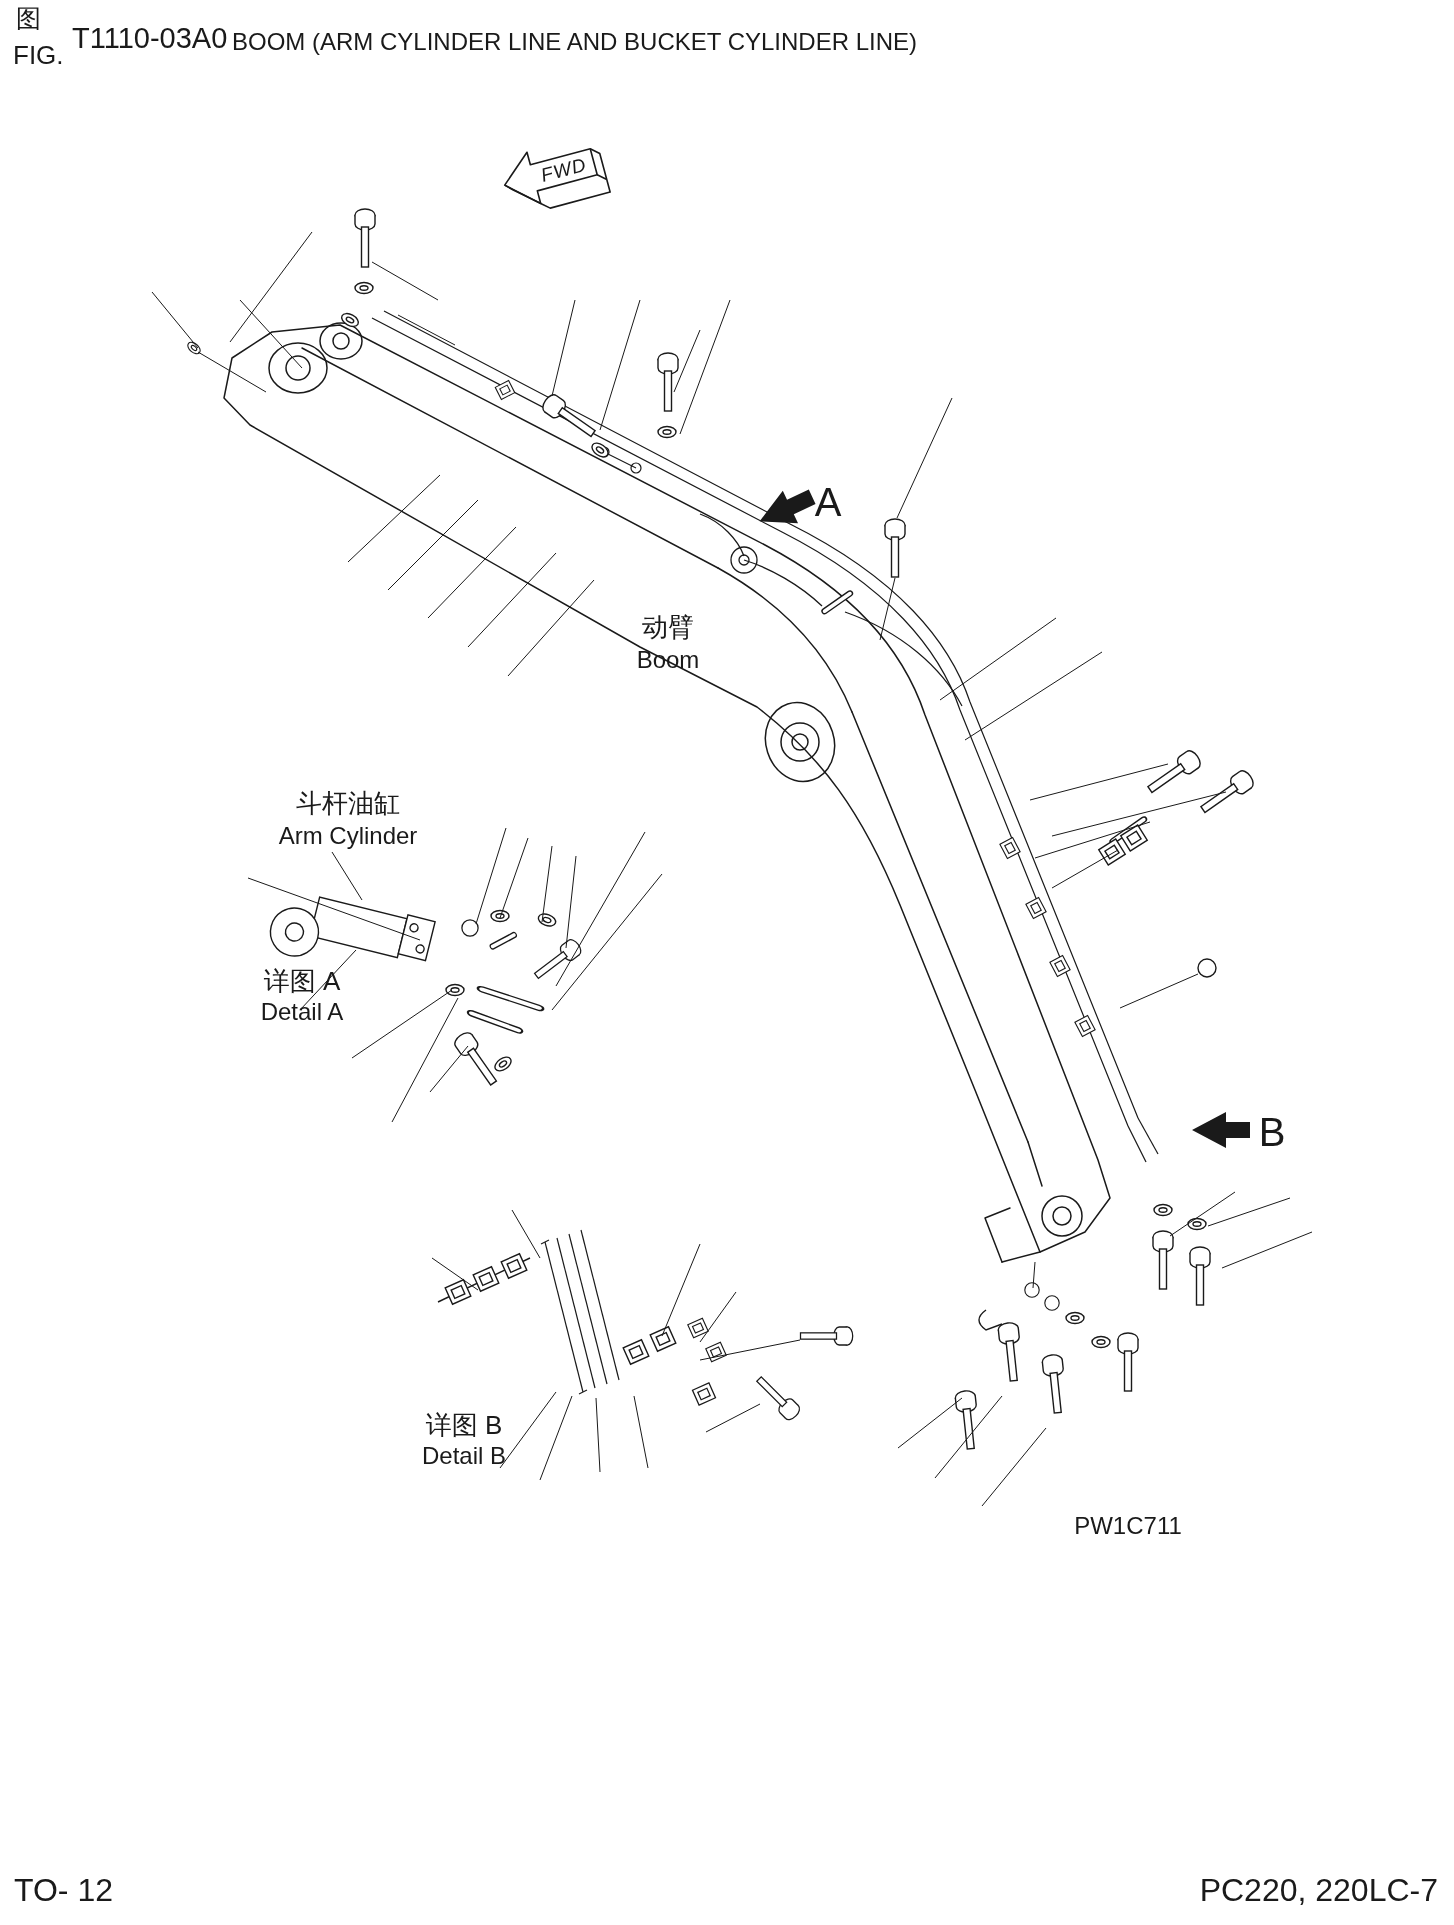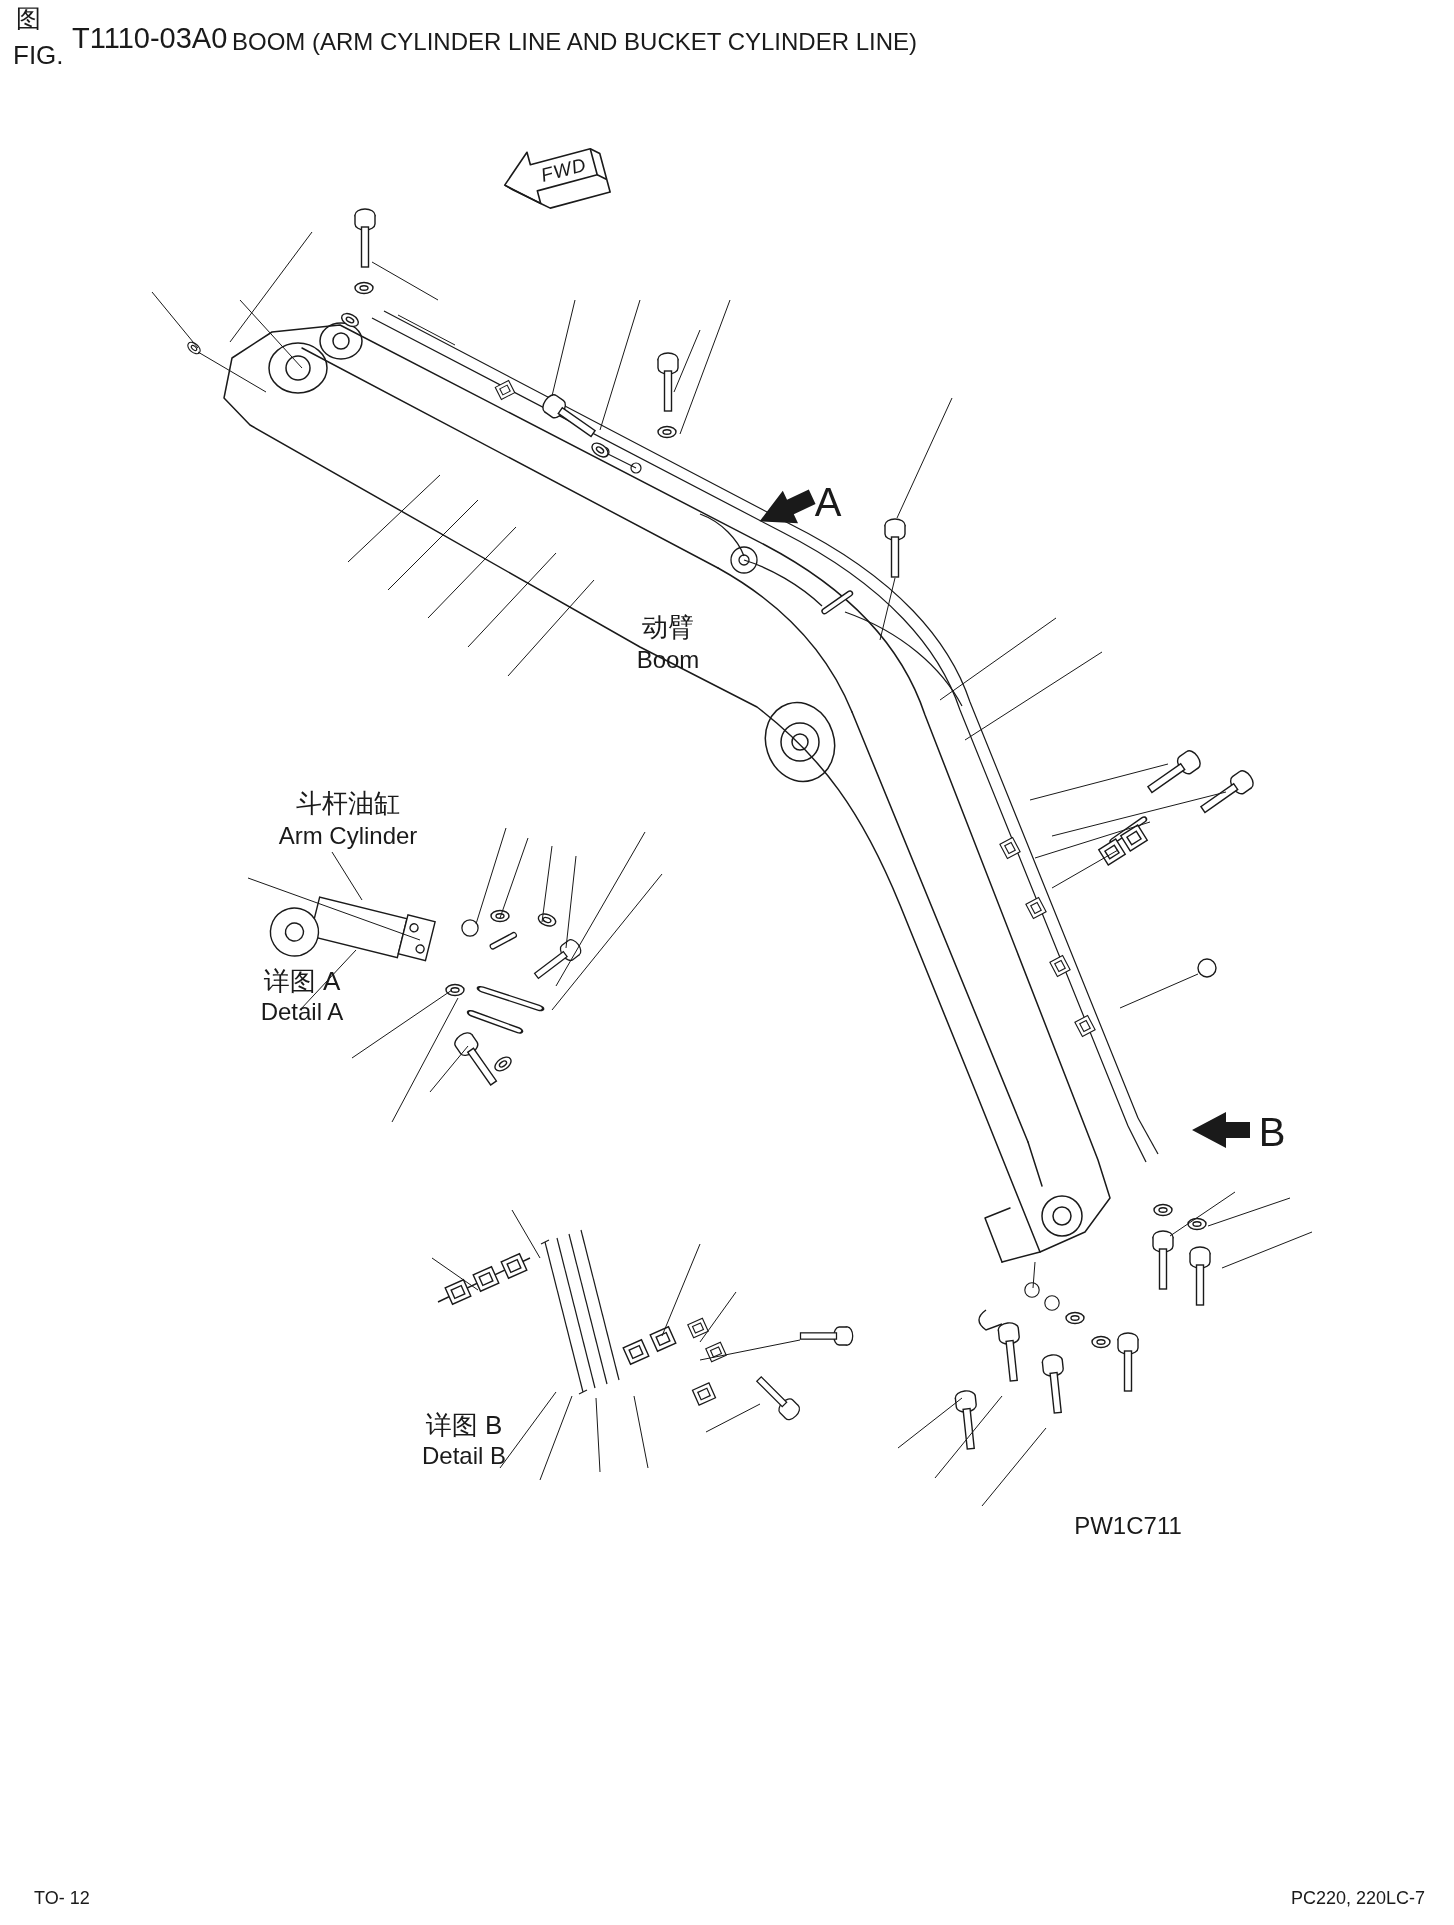--- a/index.html
+++ b/index.html
@@ -4,23 +4,23 @@
 <style>
   html,body{margin:0;padding:0;}
   body{width:1454px;height:1925px;background:#ffffff;font-family:"Liberation Sans",sans-serif;color:#1a1a1a;position:relative;}
   .page{position:absolute;left:0;top:0;width:1454px;height:1925px;overflow:hidden;background:#ffffff;}
   .hdr{position:absolute;white-space:nowrap;}
   #hdr-fig-zh{left:16px;top:2px;font-size:25px;}
   #hdr-fig-en{left:13px;top:40px;font-size:26px;}
   #hdr-fig-num{left:72px;top:22px;font-size:29px;}
   #hdr-title-zh{left:232px;top:2px;font-size:26px;}
   #hdr-title-en{left:232px;top:28px;font-size:24px;}
-  .ftr{position:absolute;bottom:16px;font-size:18px;white-space:nowrap;margin-left:20px;}
+  .ftr{position:absolute;bottom:16px;font-size:32px;white-space:nowrap;}
   #ftr-left{left:14px;}
-  #ftr-right{right:29px;}
+  #ftr-right{right:16px;}
   svg.diagram{position:absolute;left:0;top:0;}
   svg text{font-family:"Liberation Sans",sans-serif;fill:#1a1a1a;stroke:none;}
   .t-zh{font-size:26px;}
   .t-en{font-size:24px;}
   .t-marker{font-size:40px;}
   .t-code{font-size:24px;}
   .t-fwd{font-size:19px;font-style:italic;letter-spacing:1px;}
 </style>
 </head>
 <body>

